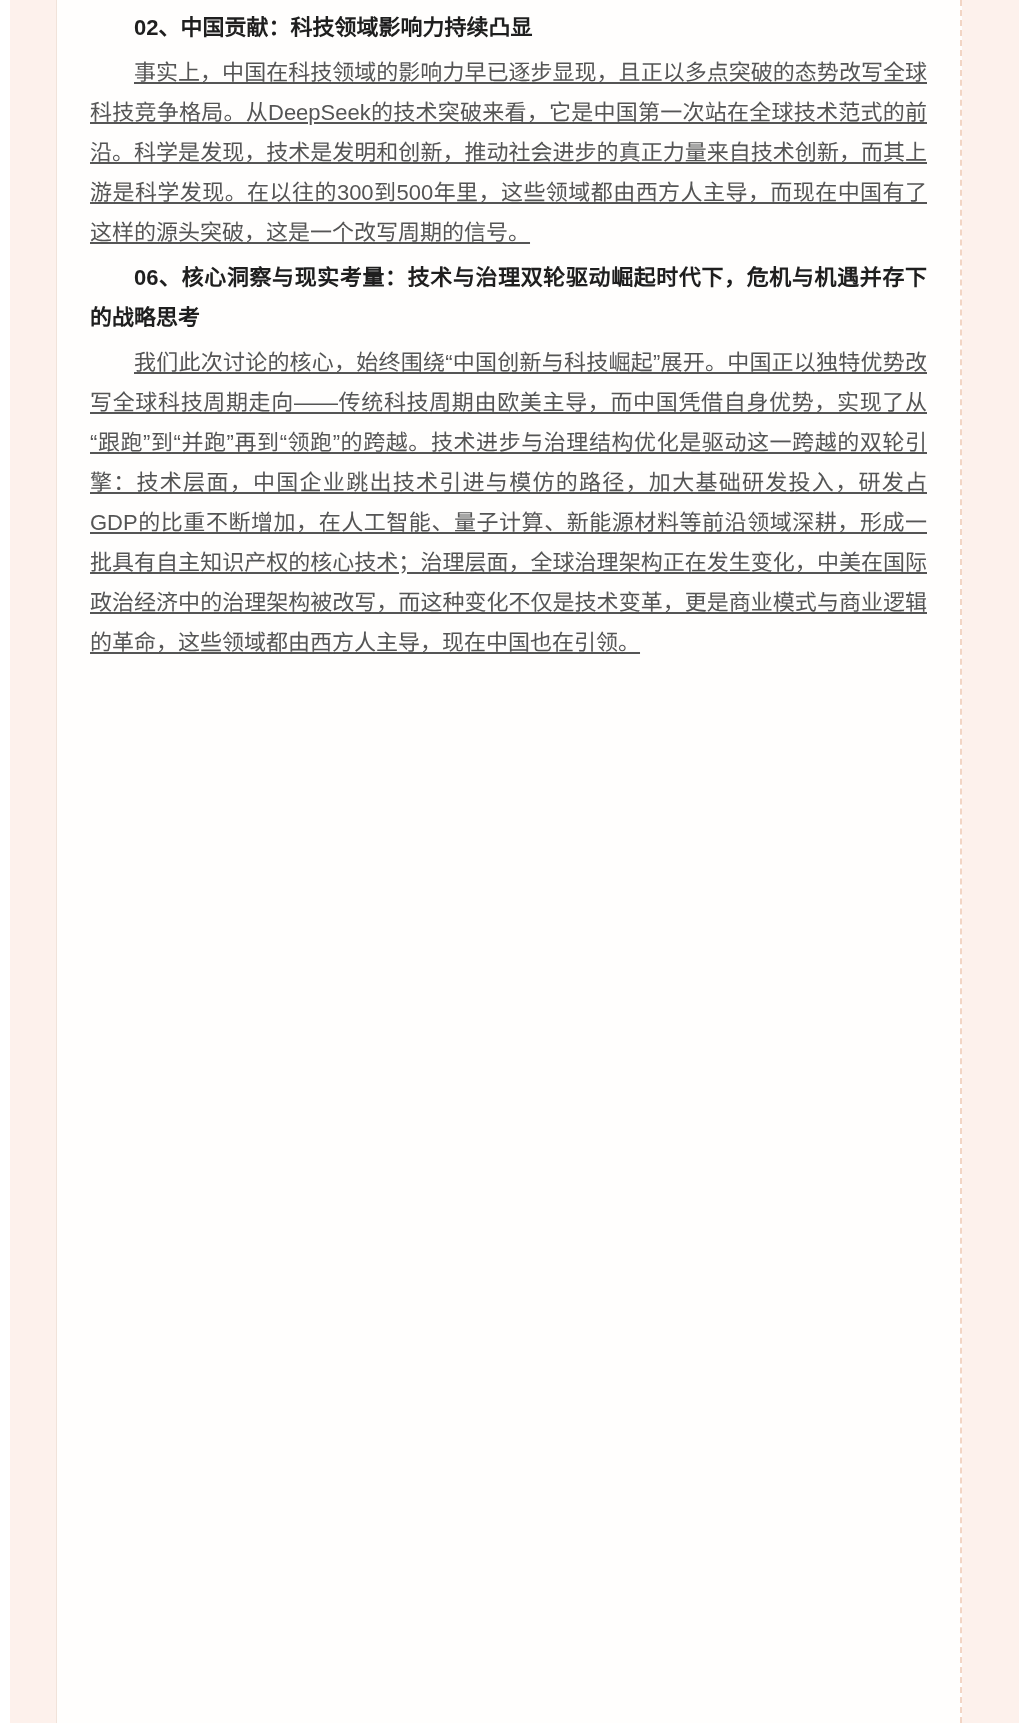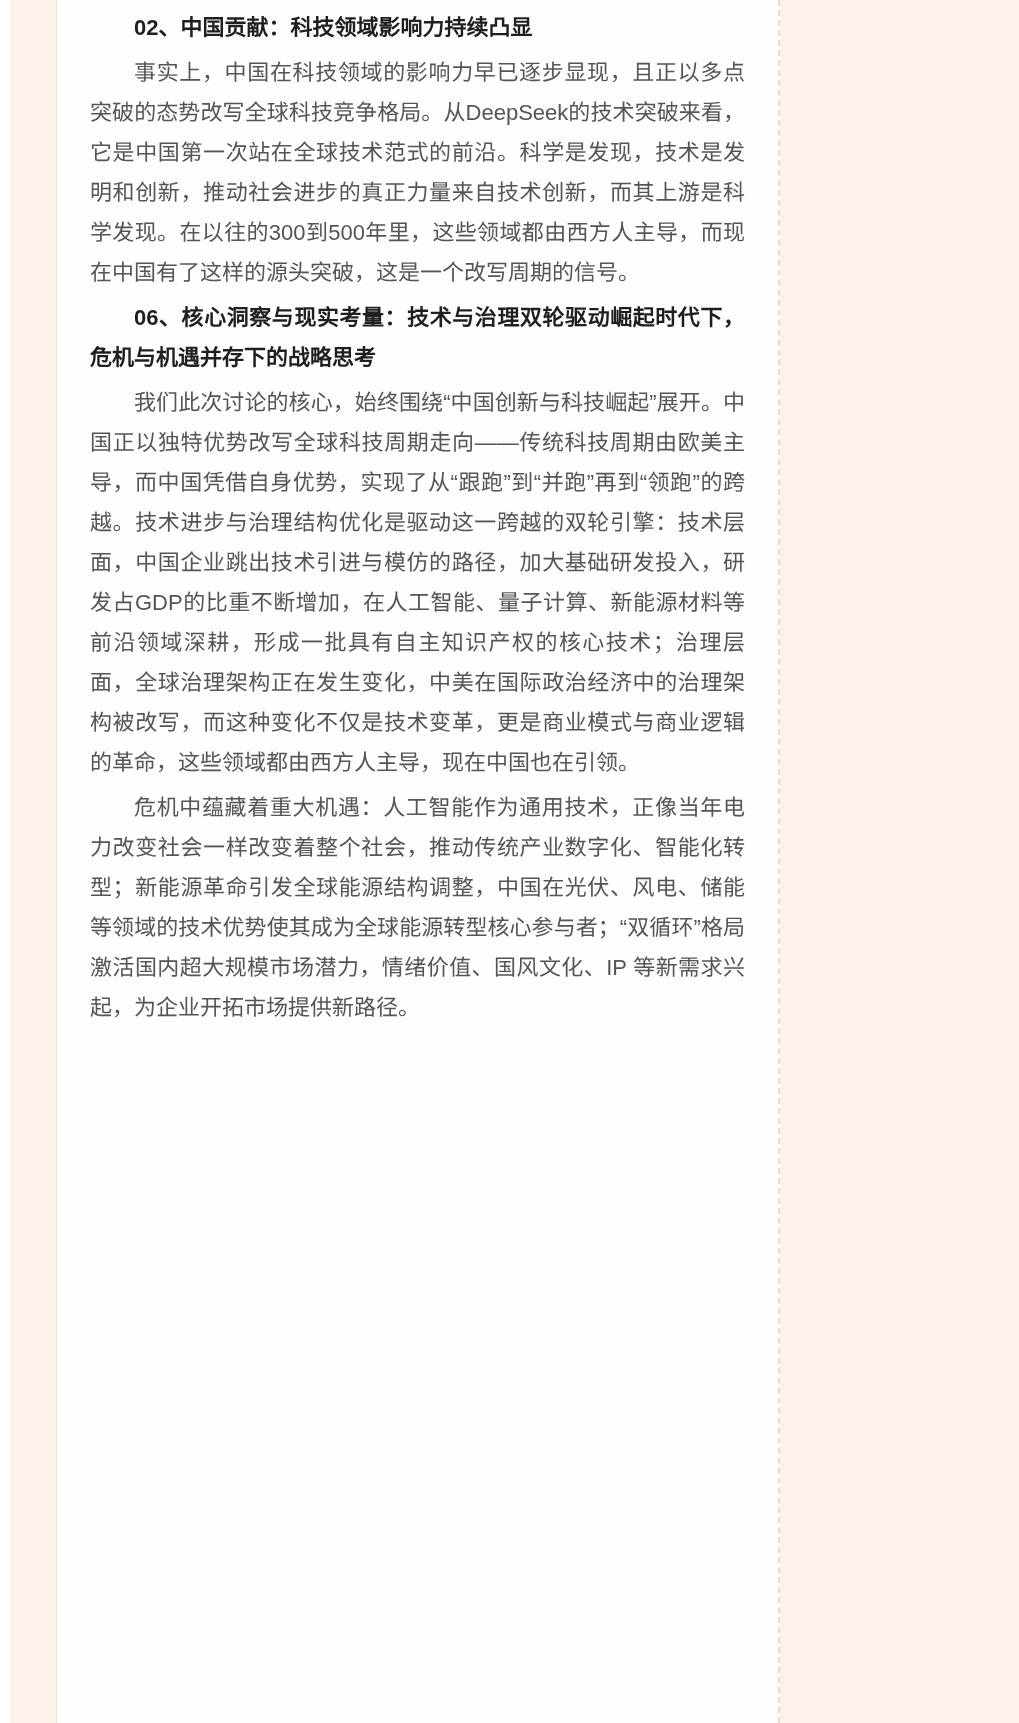--- a/index.html
+++ b/index.html
@@ -19,21 +19,21 @@
     left: 10px;
     top: 0;
     width: 1009px;
     height: 1723px;
     background: #fdf1ec;
   }
   .article-card {
     position: absolute;
     left: 56px;
     top: 0;
-    width: 724px;
+    width: 906px;
     min-height: 1723px;
     box-sizing: border-box;
     background: #fffefd;
     border-left: 1px solid #f1e3da;
     border-right: 2px dashed #f2d5c5;
     padding: 3px 33px 28px 33px;
   }
   .section-heading {
     font-size: 22px;
     line-height: 40px;
@@ -43,20 +43,21 @@
     text-indent: 2em;
     margin: 5px 0;
   }
   .para {
     font-size: 22px;
     line-height: 40px;
     color: #555555;
     text-align: justify;
     text-indent: 2em;
     margin: 5px 0;
+    text-decoration: underline;
   }
 </style>
 </head>
 <body>
 
 <div class="pink-frame"></div>
 
 <div class="article-card">
 
   <h2 class="section-heading">02、中国贡献：科技领域影响力持续凸显</h2>
@@ -64,15 +65,14 @@
   <p class="para">事实上，中国在科技领域的影响力早已逐步显现，且正以多点突破的态势改写全球科技竞争格局。从DeepSeek的技术突破来看，它是中国第一次站在全球技术范式的前沿。科学是发现，技术是发明和创新，推动社会进步的真正力量来自技术创新，而其上游是科学发现。在以往的300到500年里，这些领域都由西方人主导，而现在中国有了这样的源头突破，这是一个改写周期的信号。</p>
 
 
 
   <h2 class="section-heading">06、核心洞察与现实考量：技术与治理双轮驱动崛起时代下，危机与机遇并存下的战略思考</h2>
 
   <p class="para">我们此次讨论的核心，始终围绕“中国创新与科技崛起”展开。中国正以独特优势改写全球科技周期走向——传统科技周期由欧美主导，而中国凭借自身优势，实现了从“跟跑”到“并跑”再到“领跑”的跨越。技术进步与治理结构优化是驱动这一跨越的双轮引擎：技术层面，中国企业跳出技术引进与模仿的路径，加大基础研发投入，研发占GDP的比重不断增加，在人工智能、量子计算、新能源材料等前沿领域深耕，形成一批具有自主知识产权的核心技术；治理层面，全球治理架构正在发生变化，中美在国际政治经济中的治理架构被改写，而这种变化不仅是技术变革，更是商业模式与商业逻辑的革命，这些领域都由西方人主导，现在中国也在引领。</p>
 
 
 
-  <p class="para">危机中蕴藏着重大机遇：人工智能作为通用技术，正像当年电力改变社会一样改变着整个社会，推动传统产业数字化、智能化转型；新能源革命引发全球能源结构调整，中国在光伏、风电、储能等领域的技术优势使其成为全球能源转型核心参与者；“双循环”格局激活国内超大规模市场潜力，情绪价值、国风文化、IP 等新需求兴起，为企业开拓市场提供新路径。</p>
 
 </div>
 
 </body></html>

